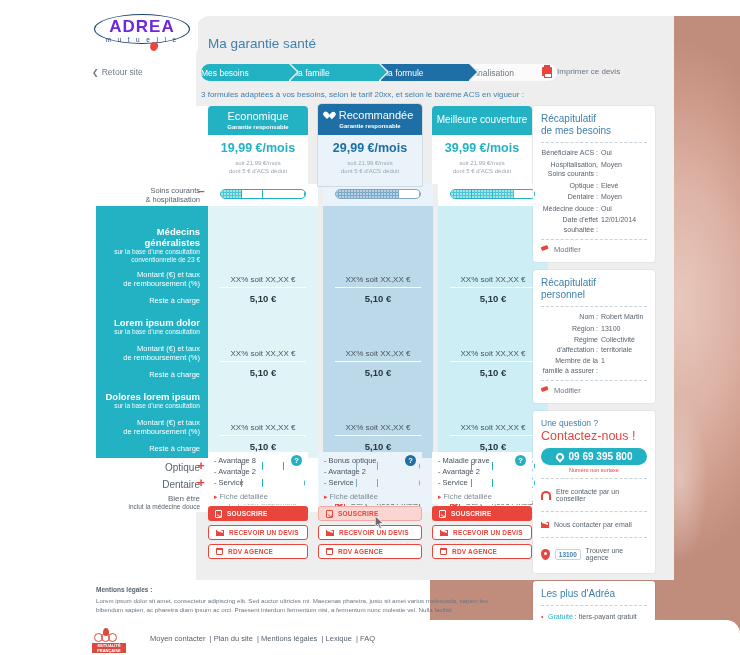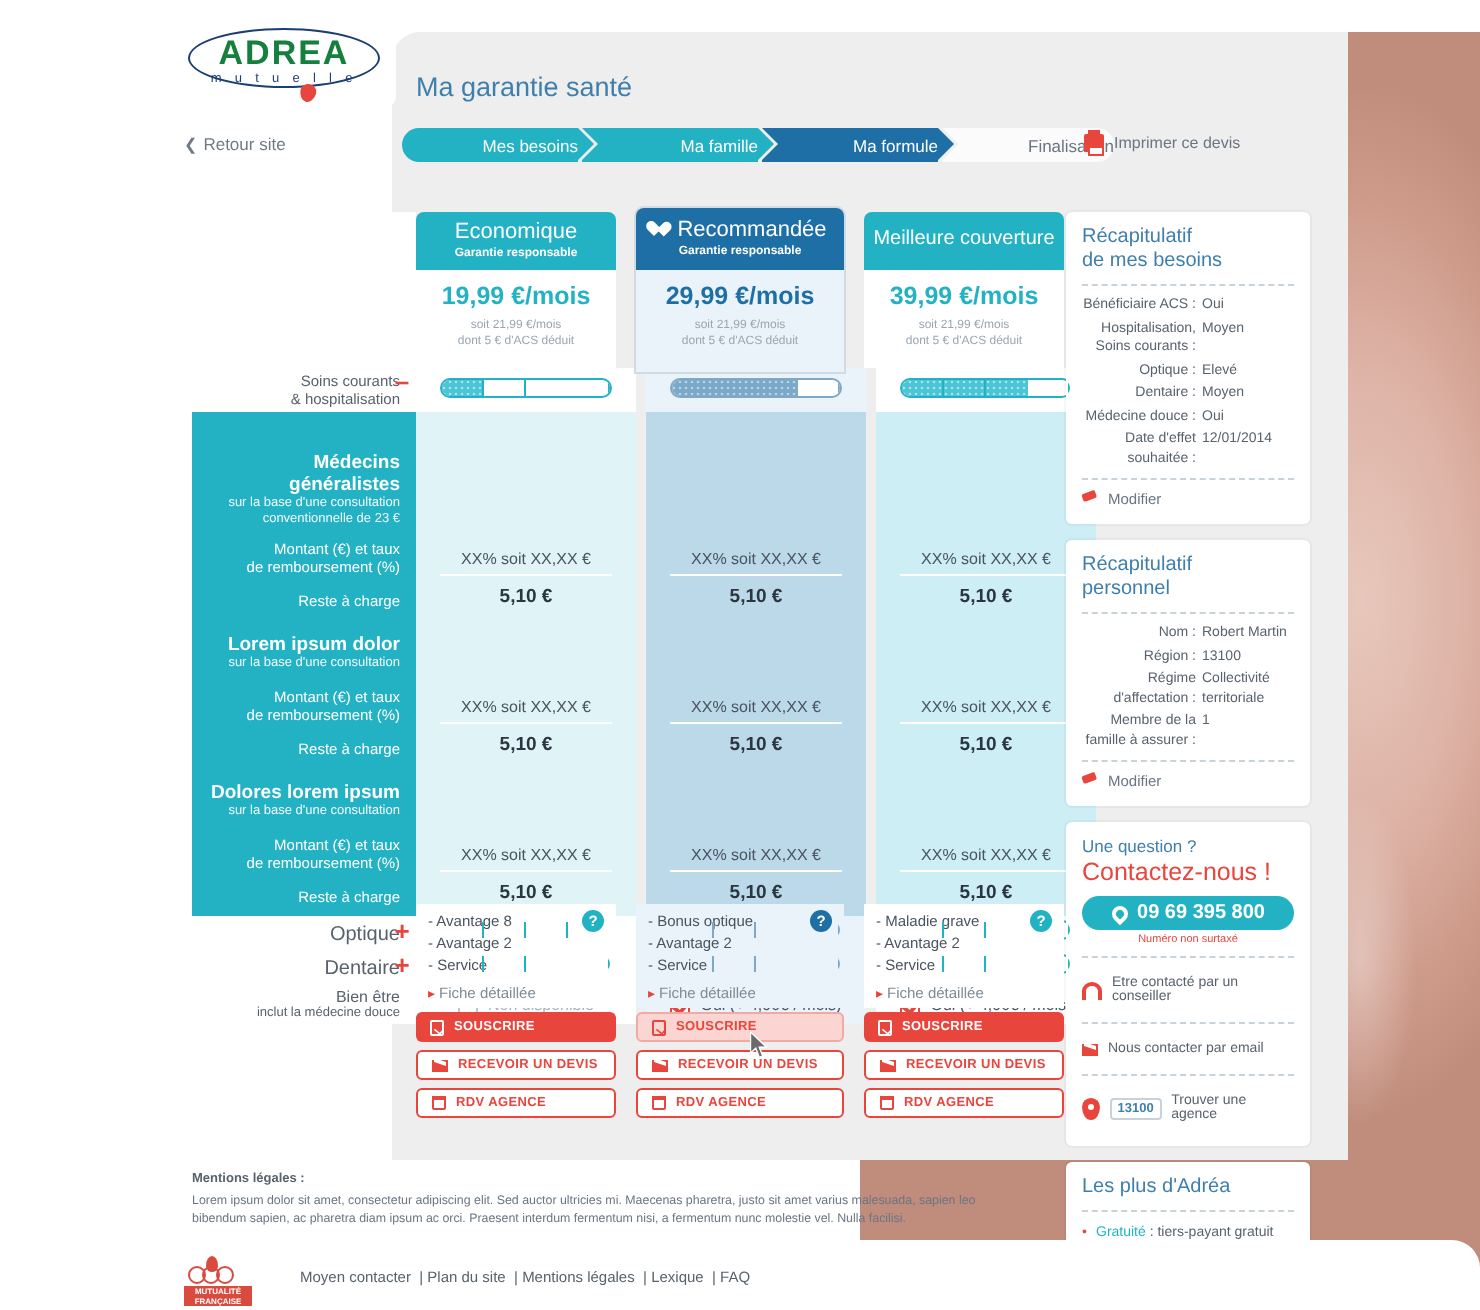--- a/index.html
+++ b/index.html
@@ -42,21 +42,21 @@
   .logo-box{
     position:absolute; left:86px; top:8px; width:112px; height:46px;
     background:#fff; border-radius:6px;
   }
   .logo-oval{
     position:absolute; left:8px; top:6px; width:96px; height:30px;
     border:1.6px solid #1b3f73; border-radius:50%;
   }
   .logo-word{
     position:absolute; left:0; top:9px; width:112px; text-align:center;
-    font-size:17px; letter-spacing:1px; color:#15803d; font-weight:bold;
+    font-size:17px; letter-spacing:1px; color:#6d28d9; font-weight:bold;
   }
   .logo-sub{
     position:absolute; left:0; top:28px; width:112px; text-align:center;
     font-size:6.5px; letter-spacing:2.4px; color:#1b3f73;
   }
   .logo-dot{
     position:absolute; left:64px; top:34px; width:8px; height:9px;
     background:#e8453c; border-radius:50% 50% 50% 50%/ 40% 40% 60% 60%;
     transform:rotate(14deg);
   }
@@ -76,21 +76,21 @@
     position:absolute; left:208px; top:36px; font-size:13.5px; color:#3f7fad;
   }
   .intro-text{
     position:absolute; left:201px; top:90px; font-size:8px; color:#3f7fad;
   }
 
   
   .steps{ position:absolute; left:201px; top:64px; height:17px; display:flex; }
   .step{
     position:relative; height:17px; color:#fff; font-size:8.5px;
-    display:flex; align-items:center; justify-content:flex-end;
+    display:flex; align-items:center; justify-content:flex-start;
     cursor:pointer;
   }
   .step .arw{
     position:absolute; right:-8px; top:0; width:0;height:0;
     border-top:8.5px solid transparent; border-bottom:8.5px solid transparent;
     z-index:3;
   }
   .step .notch{
     position:absolute; left:0; top:0; width:0;height:0;
     border-top:8.5px solid transparent; border-bottom:8.5px solid transparent;
@@ -345,20 +345,21 @@
       <span class="notch"></span>
         <span>Finalisation</span>
     </div>
   </div>
 
   <div class="print-link">
     <span class="printer-ic"></span>
     <span>Imprimer ce devis</span>
   </div>
 
+  <div class="intro-text">3 formules adaptées à vos besoins, selon le tarif 20xx, et selon le barème ACS en vigueur :</div>
 
   <div class="grid-wrap">
     <table class="ctable">
       <colgroup>
         <col class="c-lab">
           <col class="c-p">
           <col style="width:5px">
           <col class="c-p">
           <col style="width:5px">
           <col class="c-p">

